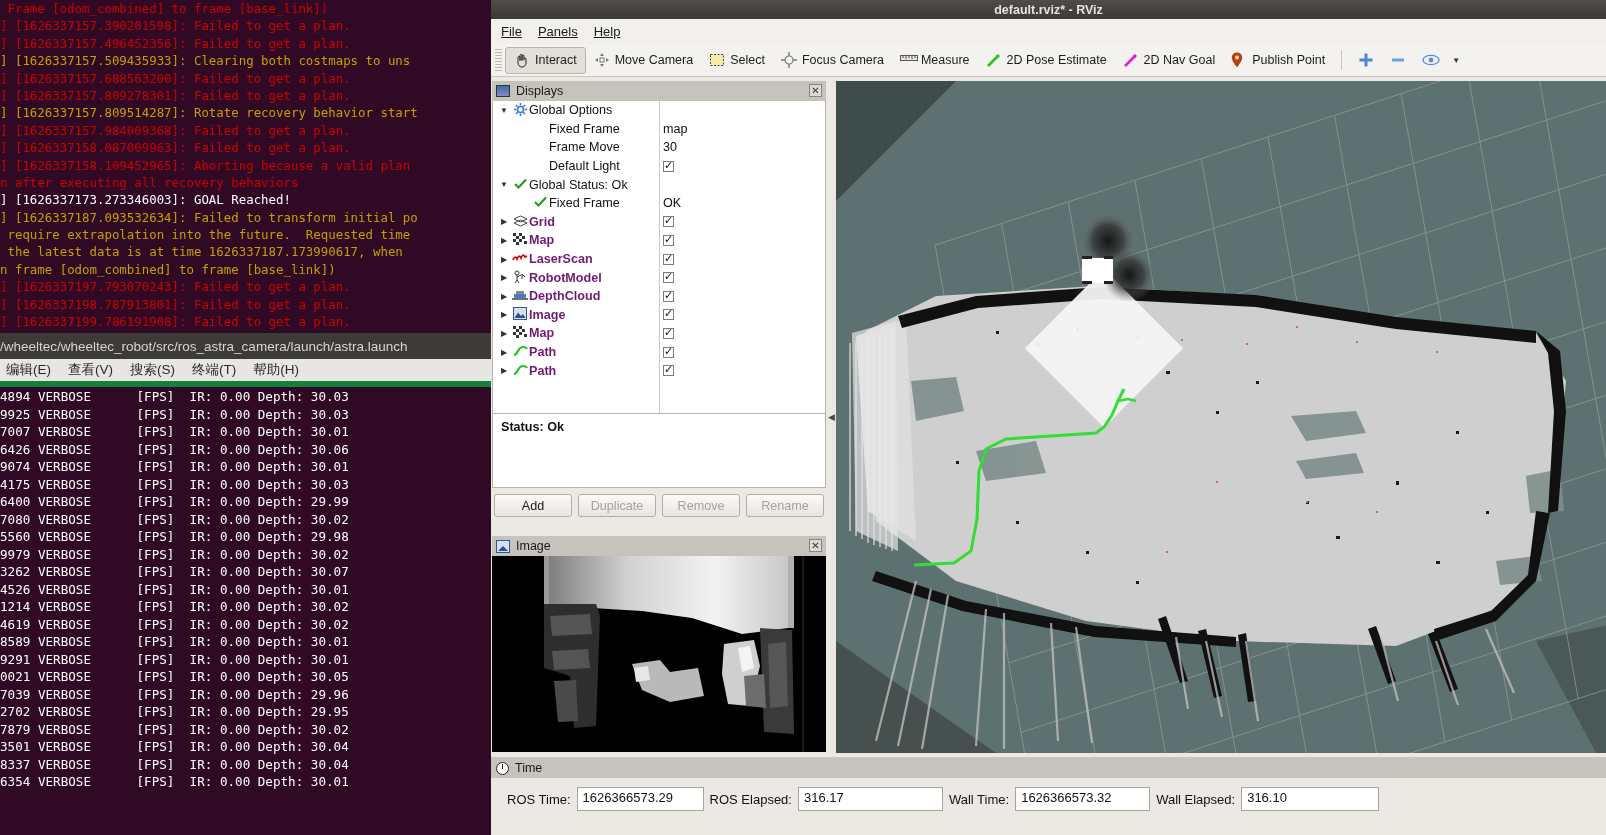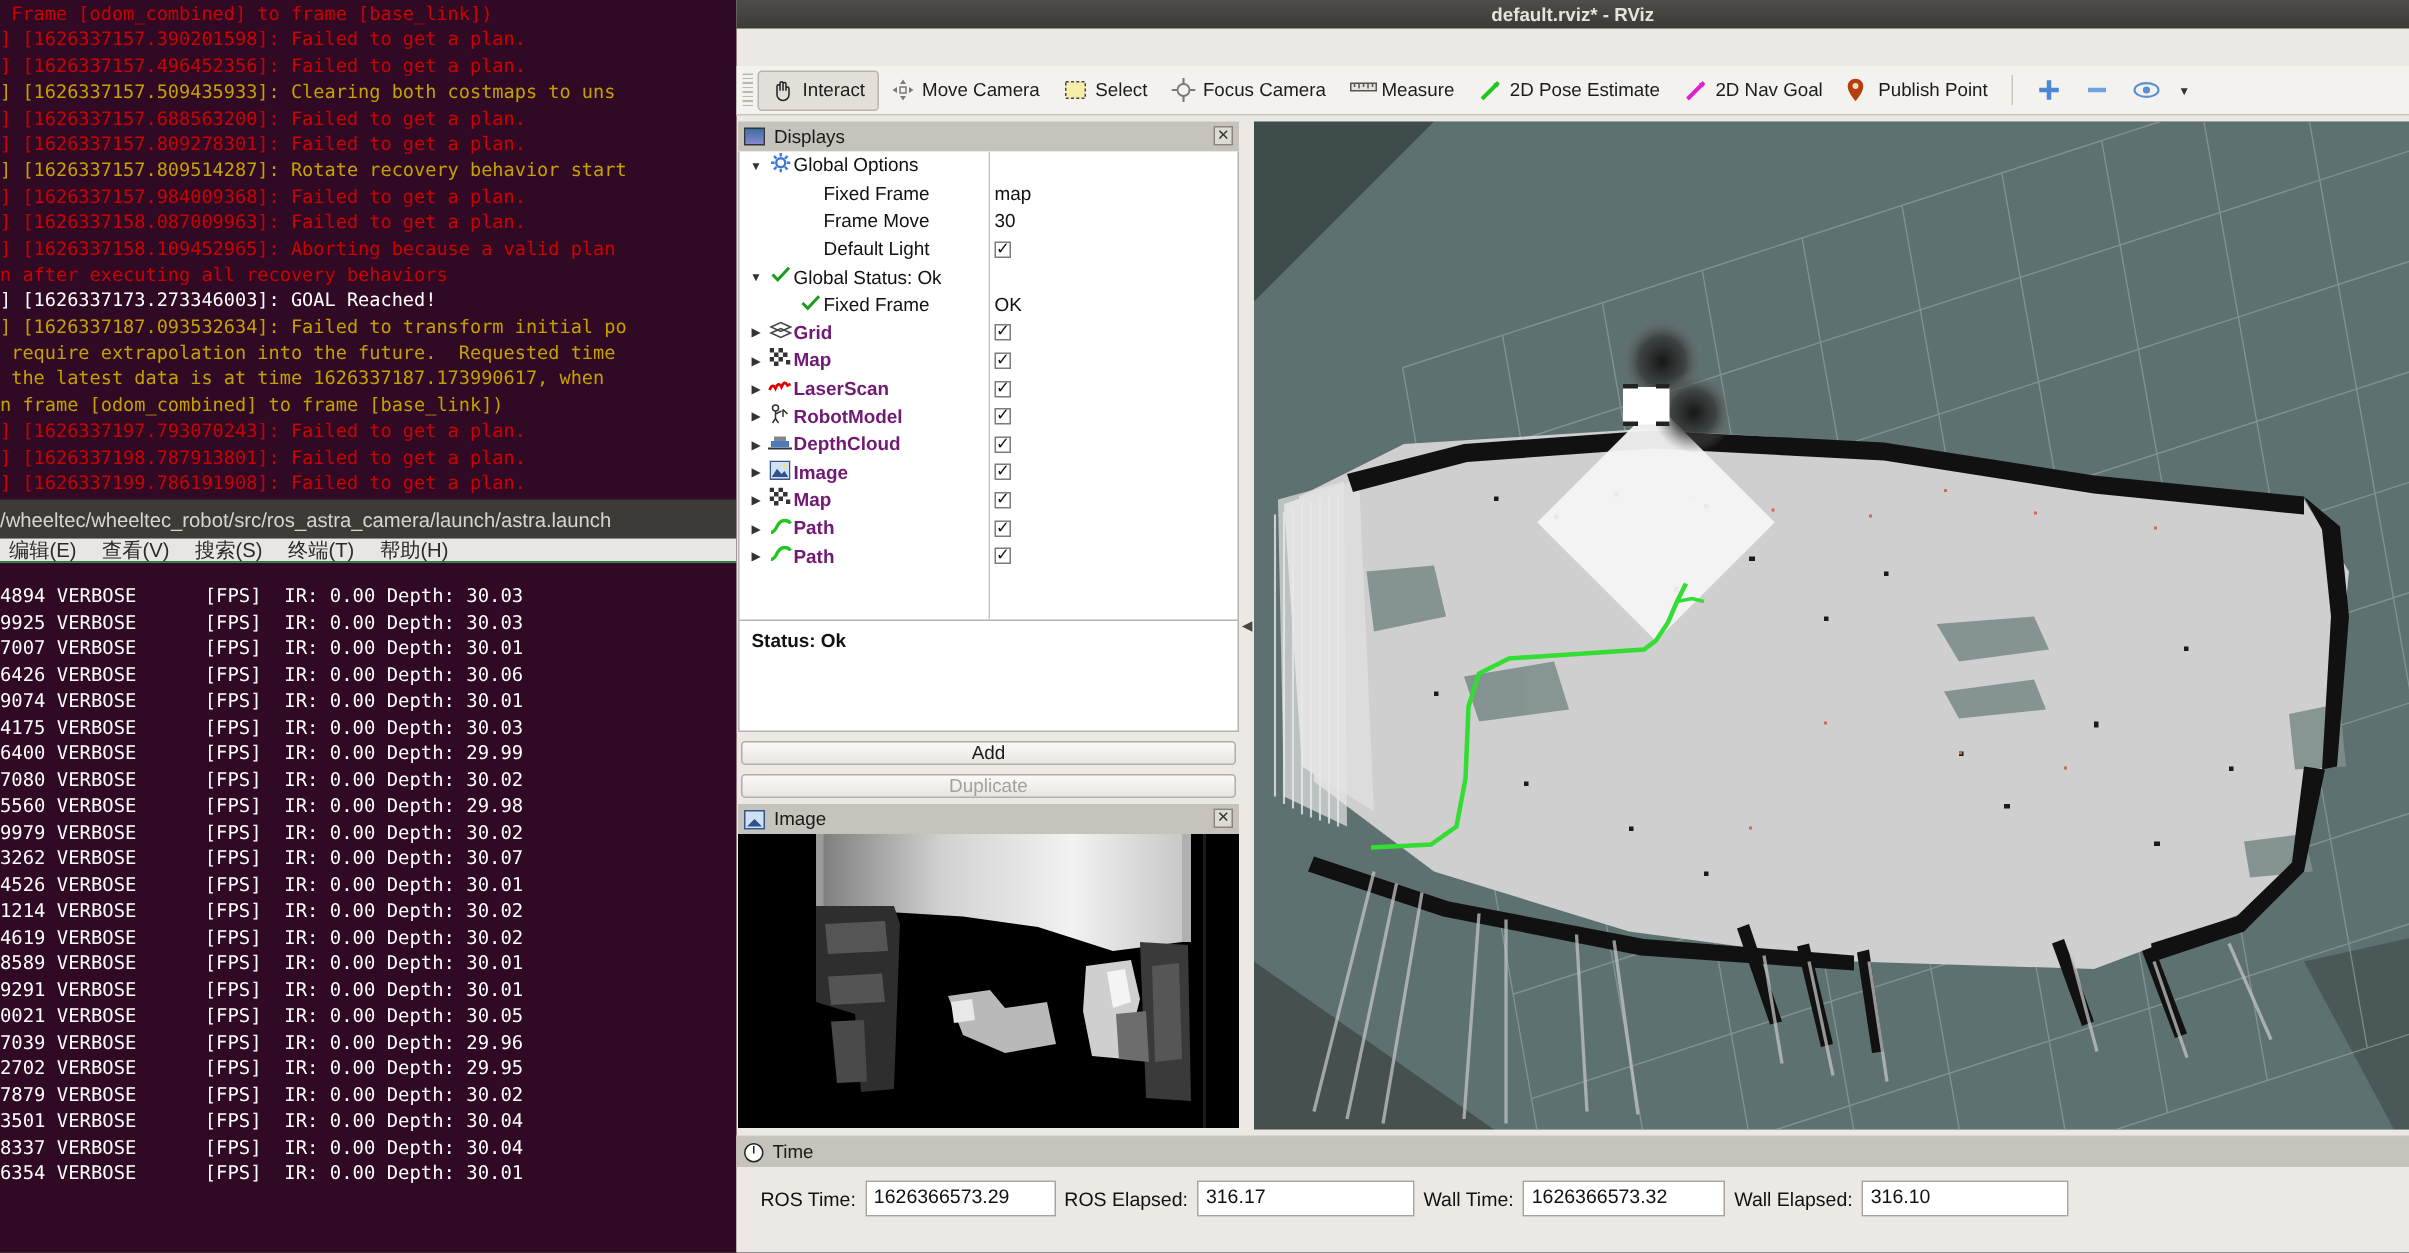--- a/index.html
+++ b/index.html
@@ -28,26 +28,26 @@
   .c-wht { color:#ffffff; }
 
   #term-titlebar {
     position:absolute; left:0; top:333px; width:491px; height:26px;
     background:#3c3b37;
     color:#d8d4d0; font-size:13.5px;
     display:flex; align-items:center;
     overflow:hidden; white-space:nowrap;
   }
   #term-menubar {
-    position:absolute; left:0; top:359px; width:491px; height:16px;
+    position:absolute; left:0; top:359px; width:491px; height:28px;
     background:#e8e6e3;
     display:flex; align-items:center; gap:17px;
     padding-left:6px;
     font-size:13.5px; color:#2a2a2a;
-    border-bottom:1px solid #15803d;
+    border-bottom:6px solid #15803d;
   }
   #term-menubar span { cursor:default; }
   .term-log2 {
     position:absolute; left:0; top:388px; width:491px; height:447px;
     background:#300a24; color:#ffffff;
     font-family:"DejaVu Sans Mono","Liberation Mono",monospace;
     font-size:12.6px; line-height:17.5px;
     white-space:pre; overflow:hidden;
   }
   .term-log2 .ln { display:block; height:17.5px; }
@@ -123,21 +123,21 @@
   .chk { width:11px; height:11px; border:1px solid #7f7b75; background:#fff;
          display:inline-block; position:relative; }
   .chk::after { content:"✓"; position:absolute; left:0px; top:-3px;
                 font-size:11px; color:#111; }
   .swatch { width:11px; height:11px; background:#303030; border:1px solid #666;
             display:inline-block; }
   .status-box {
     background:#ffffff; border:1px solid #b7b3ac; border-top:none;
     height:74px; padding:6px 8px; font-size:12.6px; font-weight:bold; color:#111;
   }
-  .btnrow { display:flex; gap:6px; padding:6px 2px 0 2px;flex-direction:column; }
+  .btnrow { display:flex; gap:6px; padding:6px 2px 0 2px; }
   .pbtn {
     flex:1; height:23px; font-size:12.6px;
     border:1px solid #b2aea7; border-radius:3px;
     background:linear-gradient(#fbfaf8,#e8e5e0);
     color:#1a1a1a; cursor:pointer;
   }
   .pbtn.disabled { color:#a6a29b; cursor:default; }
 
   #image-panel {
     position:absolute; left:1px; top:536px; width:334px; height:217px;
@@ -200,20 +200,25 @@
 
   <div class="term-log2" id="fps-log"><span class="ln">4894 VERBOSE      [FPS]  IR: 0.00 Depth: 30.03</span><span class="ln">9925 VERBOSE      [FPS]  IR: 0.00 Depth: 30.03</span><span class="ln">7007 VERBOSE      [FPS]  IR: 0.00 Depth: 30.01</span><span class="ln">6426 VERBOSE      [FPS]  IR: 0.00 Depth: 30.06</span><span class="ln">9074 VERBOSE      [FPS]  IR: 0.00 Depth: 30.01</span><span class="ln">4175 VERBOSE      [FPS]  IR: 0.00 Depth: 30.03</span><span class="ln">6400 VERBOSE      [FPS]  IR: 0.00 Depth: 29.99</span><span class="ln">7080 VERBOSE      [FPS]  IR: 0.00 Depth: 30.02</span><span class="ln">5560 VERBOSE      [FPS]  IR: 0.00 Depth: 29.98</span><span class="ln">9979 VERBOSE      [FPS]  IR: 0.00 Depth: 30.02</span><span class="ln">3262 VERBOSE      [FPS]  IR: 0.00 Depth: 30.07</span><span class="ln">4526 VERBOSE      [FPS]  IR: 0.00 Depth: 30.01</span><span class="ln">1214 VERBOSE      [FPS]  IR: 0.00 Depth: 30.02</span><span class="ln">4619 VERBOSE      [FPS]  IR: 0.00 Depth: 30.02</span><span class="ln">8589 VERBOSE      [FPS]  IR: 0.00 Depth: 30.01</span><span class="ln">9291 VERBOSE      [FPS]  IR: 0.00 Depth: 30.01</span><span class="ln">0021 VERBOSE      [FPS]  IR: 0.00 Depth: 30.05</span><span class="ln">7039 VERBOSE      [FPS]  IR: 0.00 Depth: 29.96</span><span class="ln">2702 VERBOSE      [FPS]  IR: 0.00 Depth: 29.95</span><span class="ln">7879 VERBOSE      [FPS]  IR: 0.00 Depth: 30.02</span><span class="ln">3501 VERBOSE      [FPS]  IR: 0.00 Depth: 30.04</span><span class="ln">8337 VERBOSE      [FPS]  IR: 0.00 Depth: 30.04</span><span class="ln">6354 VERBOSE      [FPS]  IR: 0.00 Depth: 30.01</span></div>
 </div>
 
 <div id="rviz-window">
 
   <div id="rviz-titlebar">
     <span>default.rviz* - RViz</span>
   </div>
 
+  <div id="rviz-menubar">
+    <span><u>File</u></span>
+    <span><u>Panels</u></span>
+    <span><u>Help</u></span>
+  </div>
 
   <div id="rviz-toolbar">
     <div class="tb-grip"></div>
     <div id="tb-items" style="display:flex;align-items:center;">
         <div class="tb-btn active">
           <span class="tb-ico"><svg width="16" height="16" viewBox="0 0 16 16">
               <path d="M4 9 V5.5a1 1 0 0 1 2 0V8.5 M6 8.5V3.5a1 1 0 0 1 2 0V8.5 M8 8.5V4a1 1 0 0 1 2 0v4.5 M10 7a1 1 0 0 1 2 0v4c0 2-1.6 4-4 4s-4-2-4-4V9" fill="none" stroke="#222" stroke-width="1"></path>
             </svg></span>
           <span>Interact</span>
         </div>

